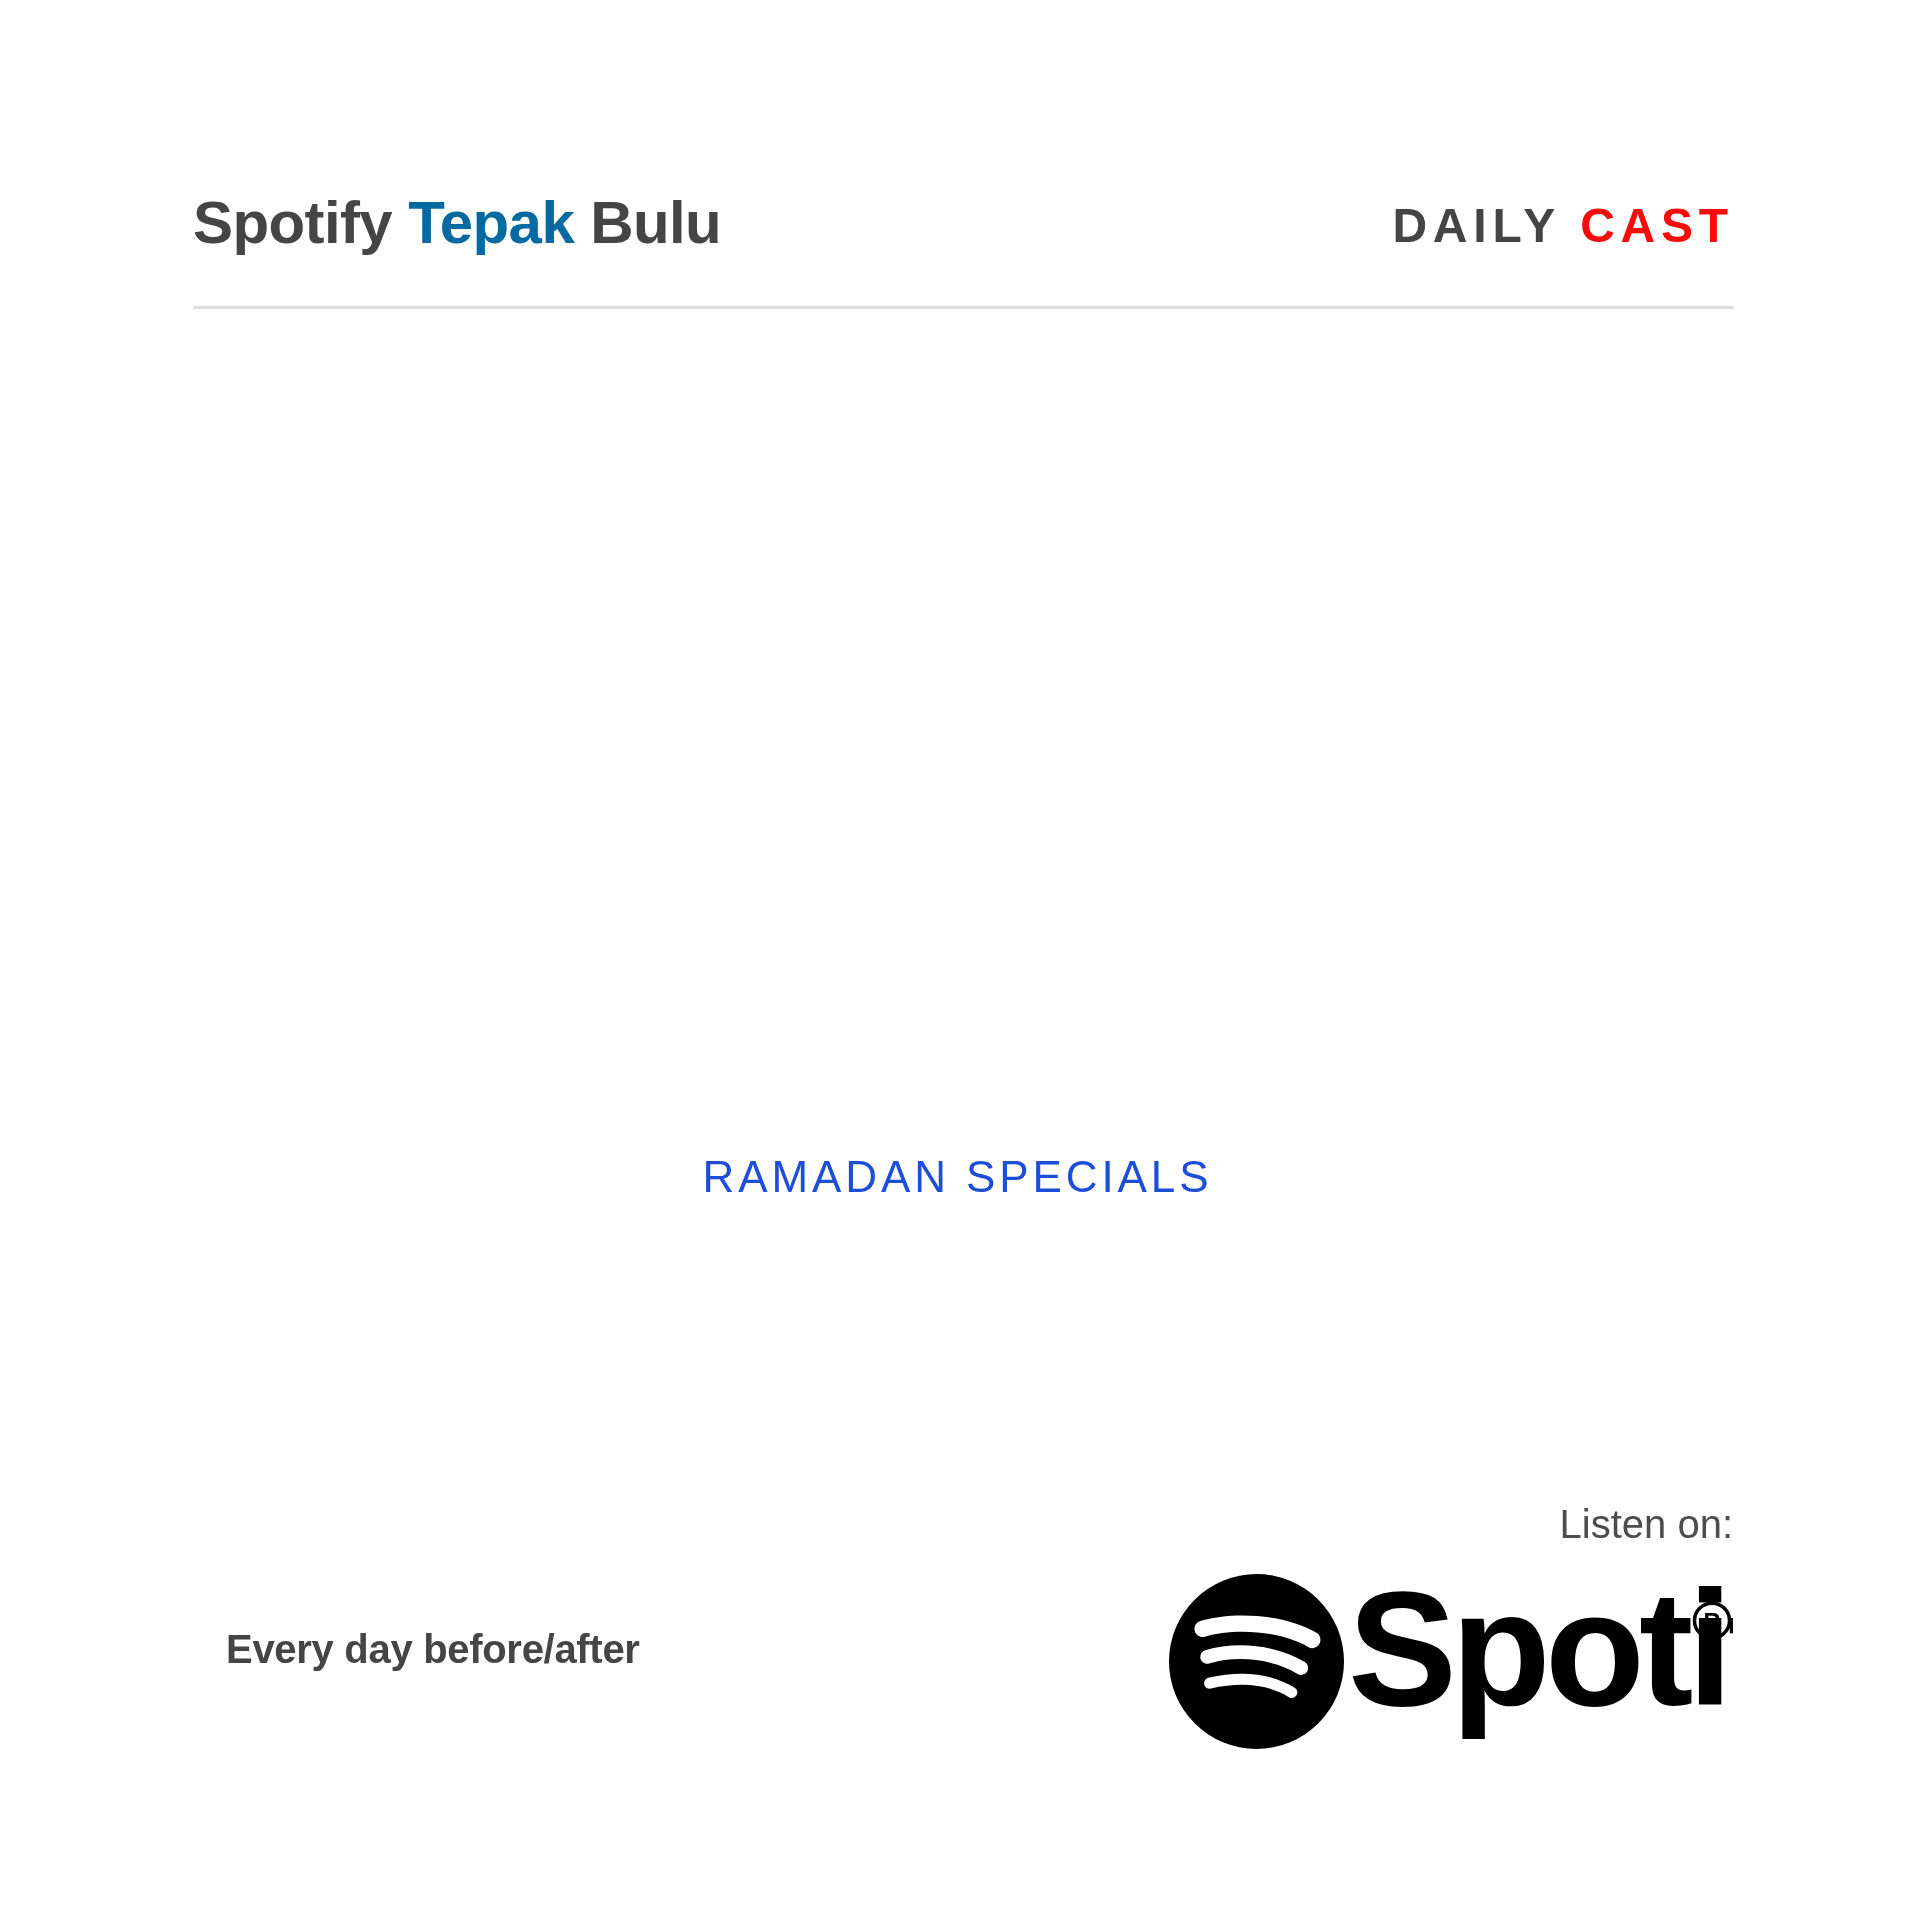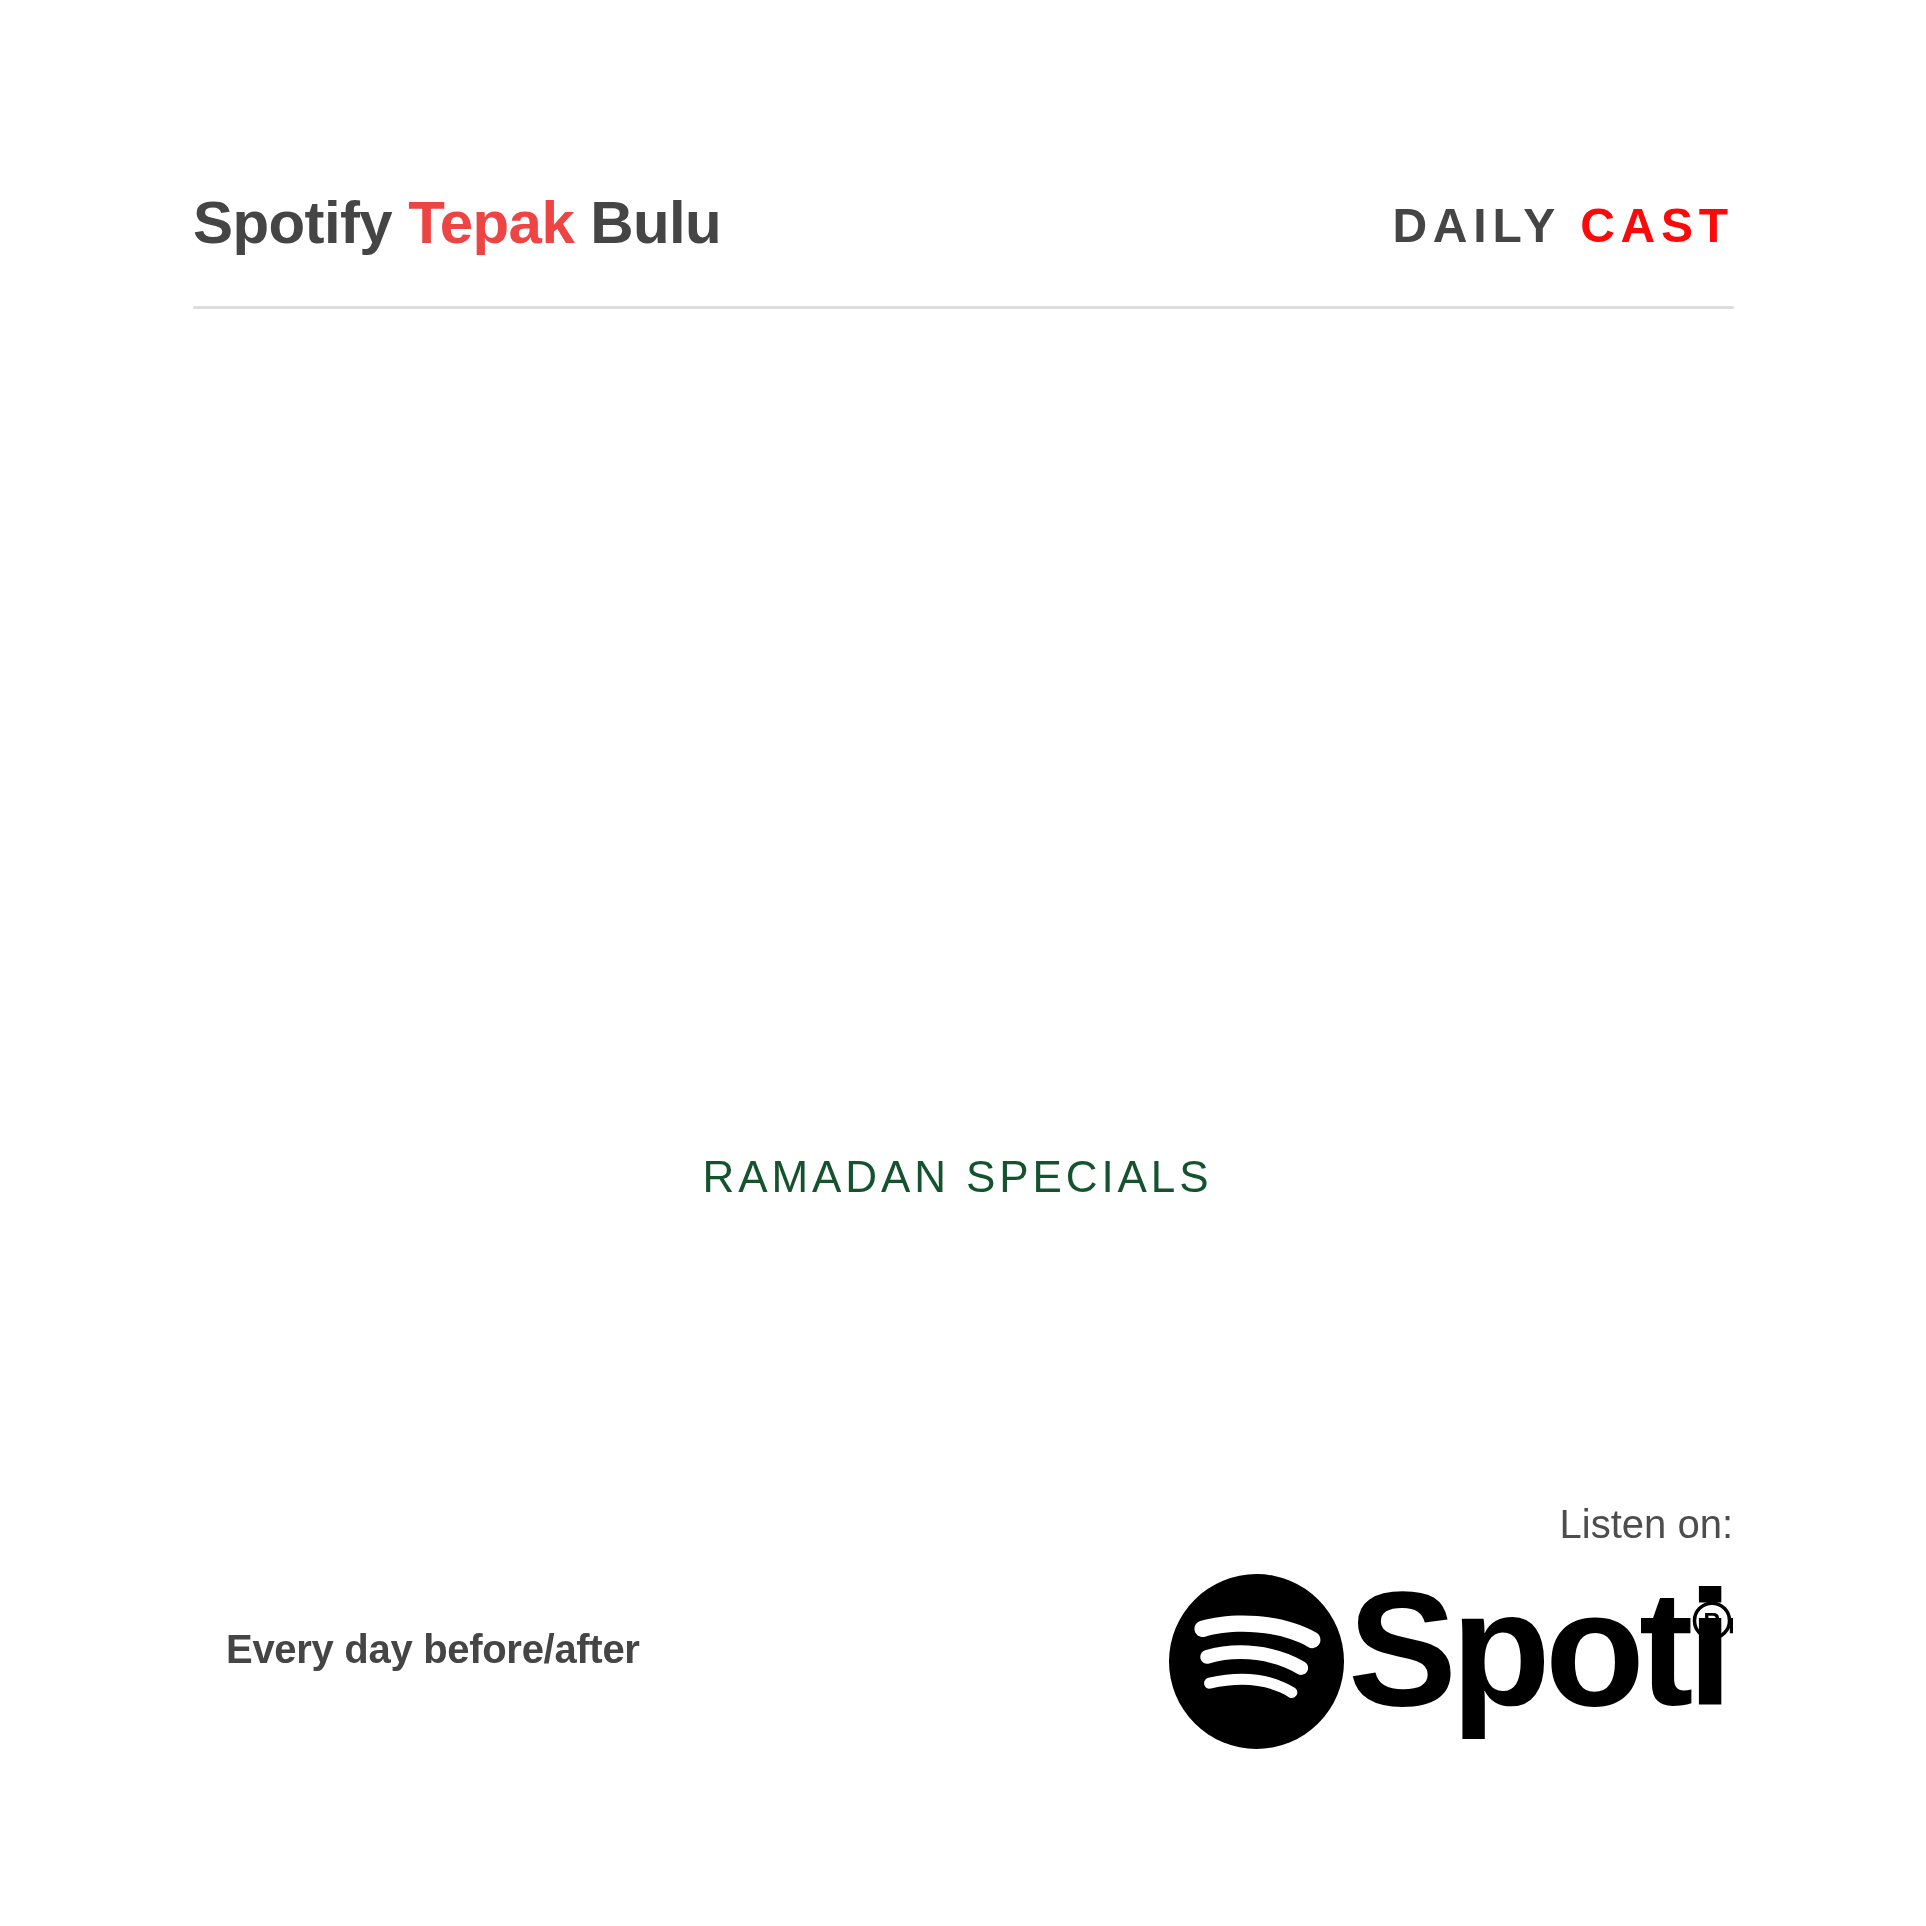--- a/index.html
+++ b/index.html
@@ -32,21 +32,21 @@
     justify-content: space-between;
   }
   .brand {
     font-size: 60px;
     font-weight: 700;
     color: #454545;
     letter-spacing: -0.6px;
     line-height: 1.0;
     white-space: nowrap;
   }
-  .brand .accent { color: #ef4444; }
+  .brand .accent { color: #0369a1; }
 
   .dailycast {
     font-size: 48px;
     font-weight: 700;
     color: #454545;
     letter-spacing: 5.8px;
     line-height: 1.0;
     white-space: nowrap;
     padding-top: 9px;
   }
@@ -84,21 +84,21 @@
 
   .subtitle {
     position: absolute;
     left: 0;
     top: 1152px;
     width: 1915px;
     text-align: center;
     font-size: 44px;
     font-weight: 300;
     letter-spacing: 3.9px;
-    color: #14532d;
+    color: #1d4ed8;
     white-space: nowrap;
   }
 
   
   .footer-left {
     position: absolute;
     left: 193px;
     top: 1623px;
     font-size: 40px;
     font-weight: 700;

